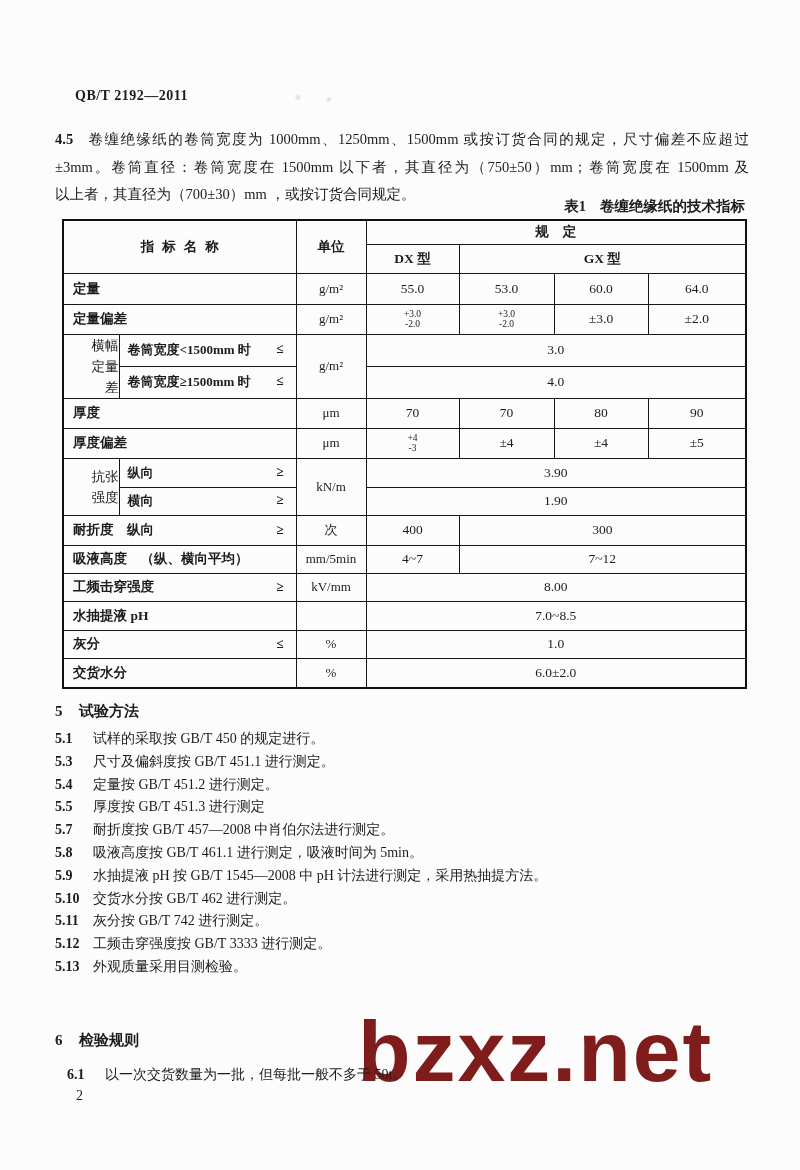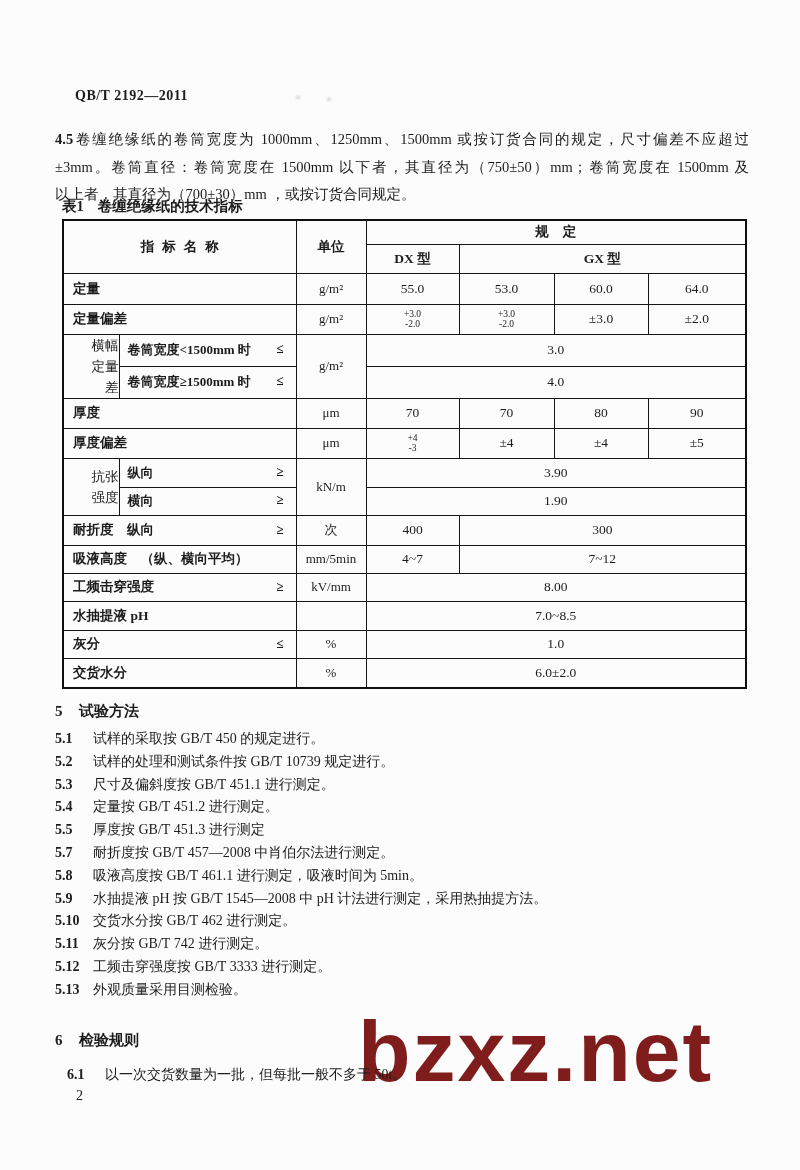--- a/index.html
+++ b/index.html
@@ -7,23 +7,23 @@
     position:relative;width:800px;height:1170px;background:#fcfcfc;overflow:hidden;
     font-family:"Liberation Serif","DejaVu Serif",serif;color:#1c1c1c;
   }
   .abs{position:absolute;}
   
   .std-code{left:57px;top:88px;font-size:14px;font-weight:bold;letter-spacing:.5px;margin-left:18px;}
   
   .clause{left:55px;top:126px;width:694px;font-size:14.5px;line-height:27.5px;}
   .clause .jline{text-align:justify;text-align-last:justify;white-space:normal;}
   .clause .lastline{text-align:left;}
-  .clause .cnum{font-weight:bold;margin-right:1px;}
-  
-  .tcap{left:62px;top:197px;width:683px;text-align:left;font-weight:bold;font-size:14.5px;}
+  .clause .cnum{font-weight:bold;margin-right:14px;}
+  
+  .tcap{left:62px;top:197px;width:683px;text-align:right;font-weight:bold;font-size:14.5px;}
   .tcap .capno{margin-right:14px;}
   
   .spec-table{left:62px;top:219px;}
   table{border-collapse:collapse;table-layout:fixed;width:683px;background:transparent;}
   td{border:1px solid #161616;font-size:13.5px;padding:0;overflow:hidden;}
   table{border:2px solid #101010;}
   td.c{text-align:center;}
   td.lbl{font-weight:bold;padding-left:9px;text-align:left;}
   td.lblflex{font-weight:bold;}
   .flexin{display:flex;justify-content:space-between;align-items:center;padding:0 12px 0 9px;gap:28px;}
@@ -248,21 +248,20 @@
         <td class="c" colspan="4">6.0±2.0</td>
       </tr>
     </tbody>
   </table>
   </div>
 
   <div class="abs sec content" style="top:702px;">
     <div class="sec-title"><span class="snum">5</span><span>试验方法</span></div>
     <div class="items">
       <div class="item"><span class="inum">5.1</span><span>试样的采取按 GB/T 450 的规定进行。</span></div>
-      <div class="item"><span class="inum">5.2</span><span>试样的处理和测试条件按 GB/T 10739 规定进行。</span></div>
       <div class="item"><span class="inum">5.3</span><span>尺寸及偏斜度按 GB/T 451.1 进行测定。</span></div>
       <div class="item"><span class="inum">5.4</span><span>定量按 GB/T 451.2 进行测定。</span></div>
       <div class="item"><span class="inum">5.5</span><span>厚度按 GB/T 451.3 进行测定</span></div>
       <div class="item"><span class="inum">5.7</span><span>耐折度按 GB/T 457—2008 中肖伯尔法进行测定。</span></div>
       <div class="item"><span class="inum">5.8</span><span>吸液高度按 GB/T 461.1 进行测定，吸液时间为 5min。</span></div>
       <div class="item"><span class="inum">5.9</span><span>水抽提液 pH 按 GB/T 1545—2008 中 pH 计法进行测定，采用热抽提方法。</span></div>
       <div class="item"><span class="inum">5.10</span><span>交货水分按 GB/T 462 进行测定。</span></div>
       <div class="item"><span class="inum">5.11</span><span>灰分按 GB/T 742 进行测定。</span></div>
       <div class="item"><span class="inum">5.12</span><span>工频击穿强度按 GB/T 3333 进行测定。</span></div>
       <div class="item"><span class="inum">5.13</span><span>外观质量采用目测检验。</span></div>

